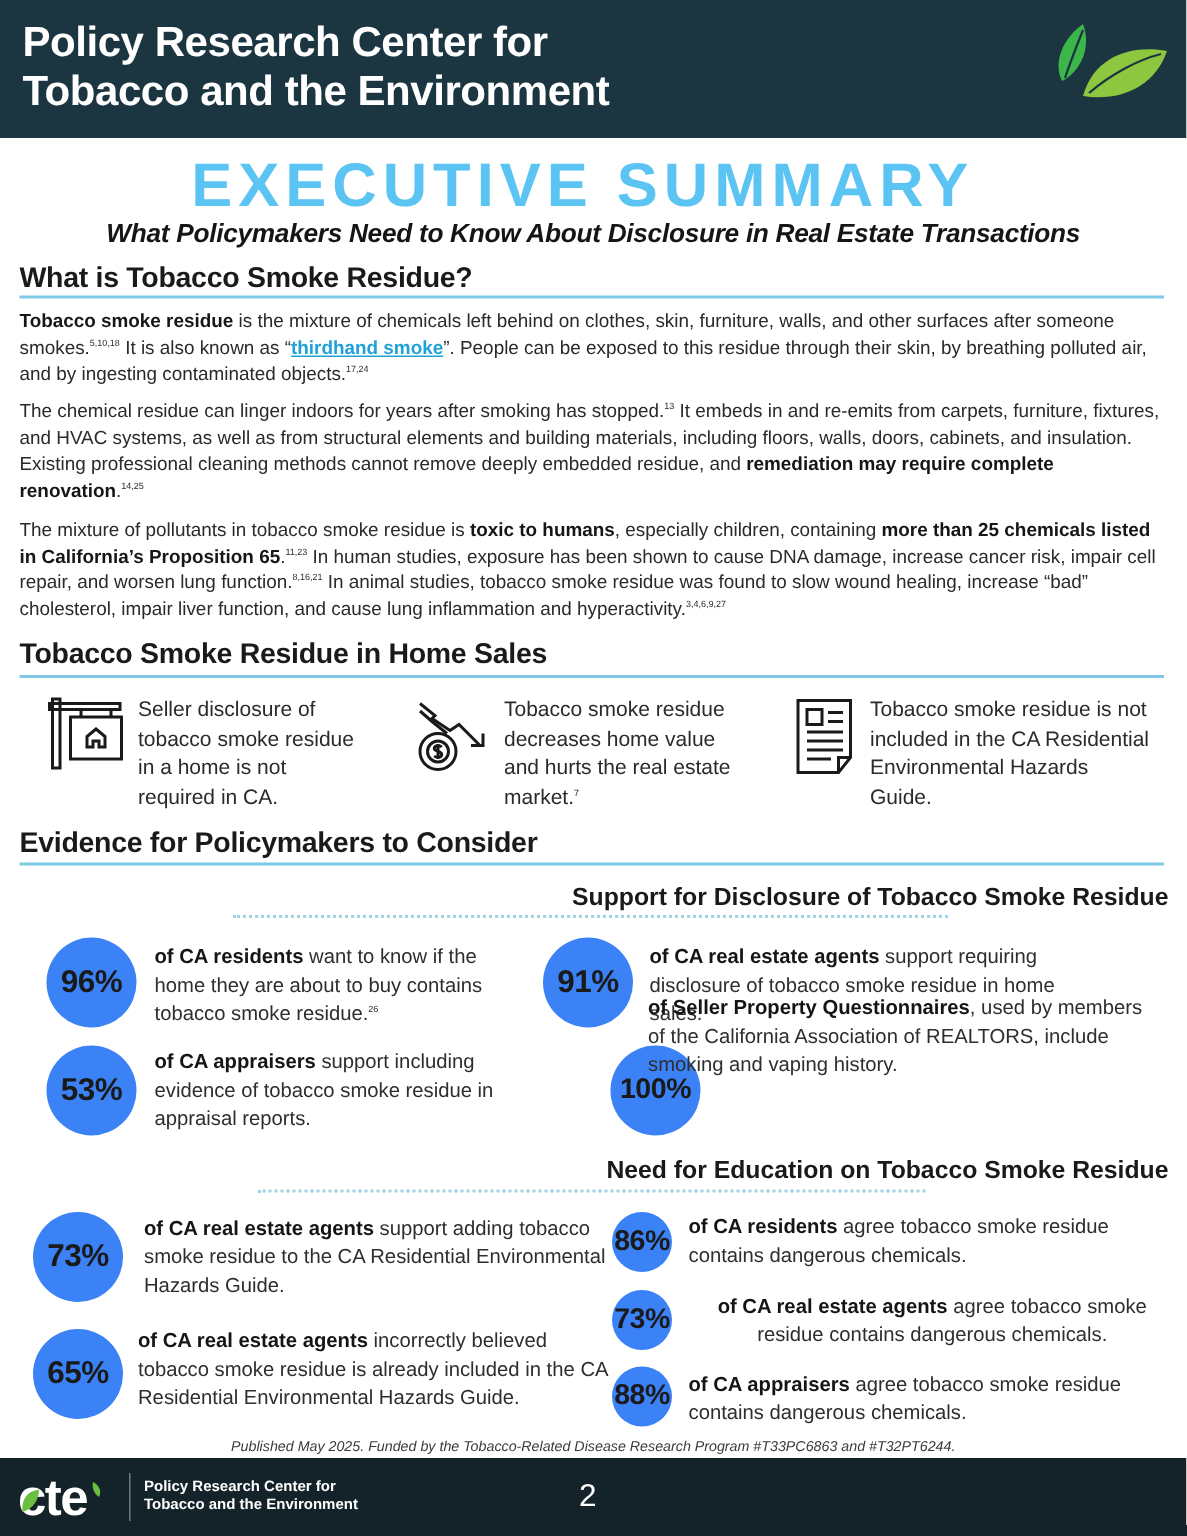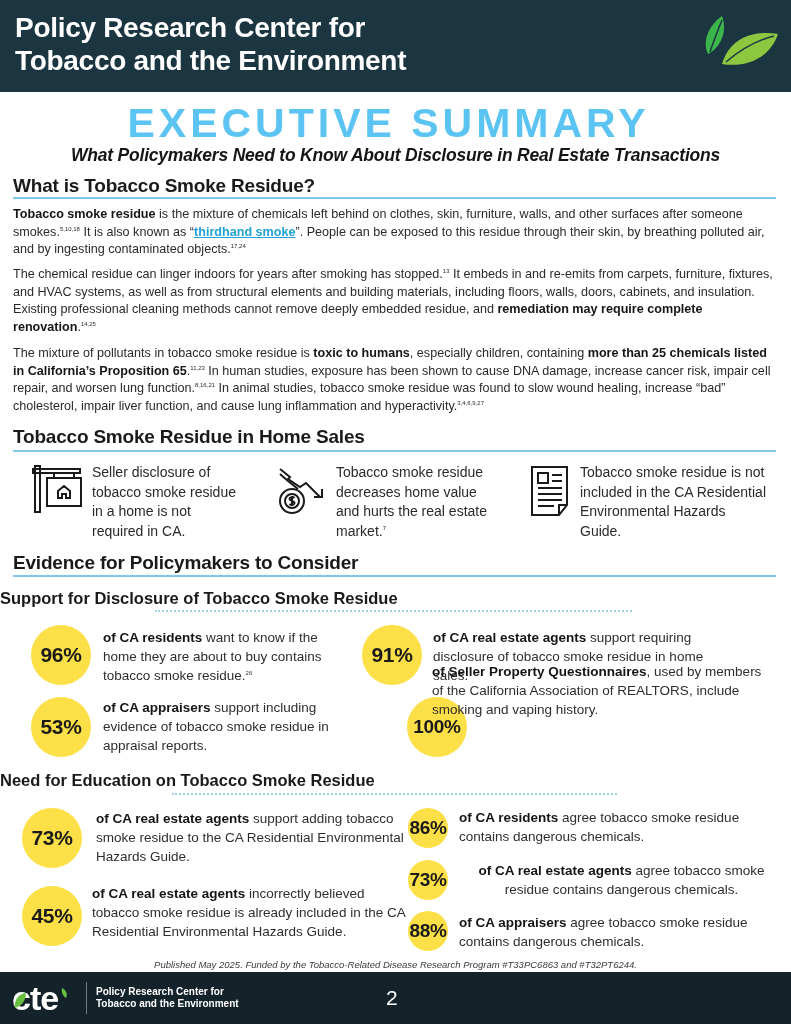--- a/index.html
+++ b/index.html
@@ -17,24 +17,24 @@
   .section-rule { position: absolute; left: 13px; width: 763px; height: 2px; background: #7fc8e6; }
 
   .para { position: absolute; left: 13px; width: 765px; font-size: 12.6px; line-height: 17.5px; color: #2a2a2a; }
   .para b { color: #161616; }
   .para sup, .hs-text sup, .stat-text sup { font-size: 6px; vertical-align: super; line-height: 0; }
   .link { color: #1fa2d6; font-weight: bold; text-decoration: underline; }
 
   .hs-icon { position: absolute; }
   .hs-text { position: absolute; font-size: 14px; line-height: 19.5px; color: #2a2a2a; }
 
-  .sub-head { position: absolute; left: 0; width: 779px; text-align: left; font-size: 16.5px; font-weight: bold; color: #1a1a1a; }
+  .sub-head { position: absolute; left: 0; width: 779px; text-align: right; font-size: 16.5px; font-weight: bold; color: #1a1a1a; }
   .dotted { position: absolute; height: 0; border-top: 2px dotted #9fd3e6; }
 
-  .circle { position: absolute; border-radius: 50%; background: #fde047; display: flex; align-items: center; justify-content: center; font-weight: bold; color: #1a1a1a; letter-spacing: -0.3px; }
+  .circle { position: absolute; border-radius: 50%; background: #3b82f6; display: flex; align-items: center; justify-content: center; font-weight: bold; color: #1a1a1a; letter-spacing: -0.3px; }
   .circle.big { width: 60px; height: 60px; font-size: 21px; }
   .circle.mid { width: 60px; height: 60px; font-size: 19px; }
   .circle.small { width: 40px; height: 40px; font-size: 19px; text-align: right; }
   .stat-text { position: absolute; font-size: 13.5px; line-height: 19px; color: #2e2e2e; }
   .stat-text b { color: #151515; }
 
   .published { position: absolute; left: 0; top: 959px; width: 791px; text-align: center; font-size: 9.5px; font-style: italic; color: #3a3a3a; }
 
   .footer { position: absolute; left: 0; top: 972px; width: 791px; height: 52px; background: #14232a; }
   .cte-logo { position: absolute; left: 12px; top: 6px; width: 62px; height: 40px; }
@@ -146,21 +146,21 @@
 </div>
 
 <div class="sub-head" style="top:771px;">Need for Education on Tobacco Smoke Residue</div>
 <div class="dotted" style="left:172px; top:793px; width:445px;"></div>
 
 <div class="circle big" style="left:22px; top:808px;">73%</div>
 <div class="stat-text" style="left:96px; top:809px; width:310px;">
   <b>of CA real estate agents</b><span> support adding tobacco smoke residue to the CA Residential Environmental Hazards Guide.</span>
 </div>
 
-<div class="circle big" style="left:22px; top:886px;">45%</div>
+<div class="circle big" style="left:22px; top:886px;">65%</div>
 <div class="stat-text" style="left:92px; top:884px; width:314px;">
   <b>of CA real estate agents</b><span> incorrectly believed tobacco smoke residue is already included in the CA Residential Environmental Hazards Guide.</span>
 </div>
 
 <div class="circle small" style="left:408px; top:808px;">86%</div>
 <div class="stat-text" style="left:459px; top:808px; width:320px;">
   <b>of CA residents</b><span> agree tobacco smoke residue contains dangerous chemicals.</span>
 </div>
 
 <div class="circle small" style="left:408px; top:860px;">73%</div>

